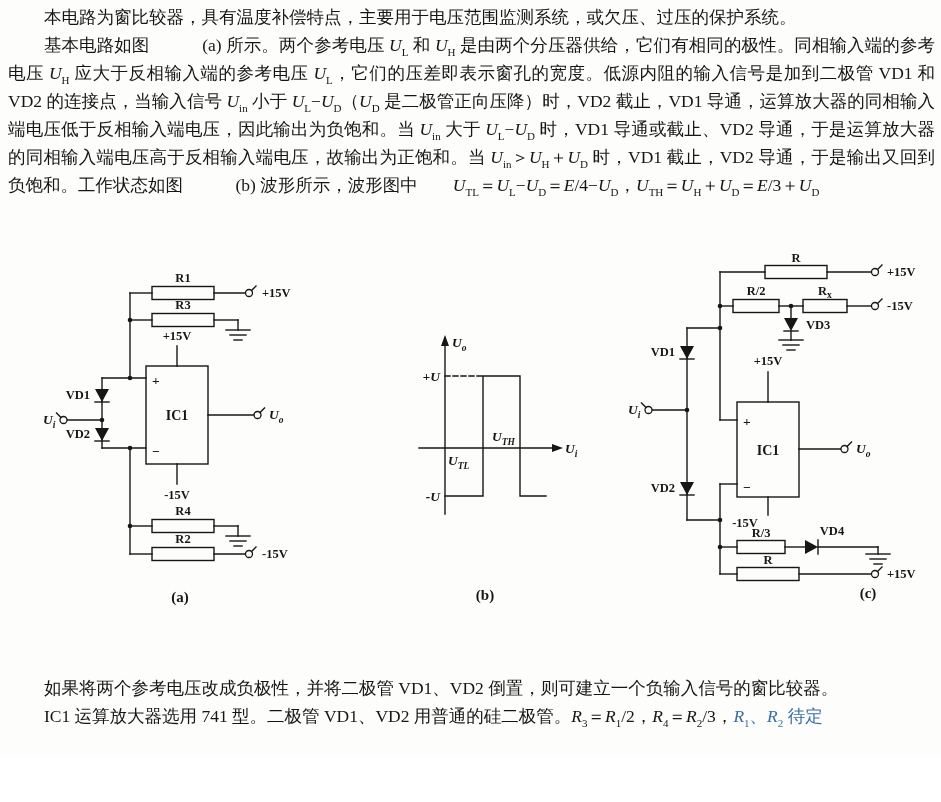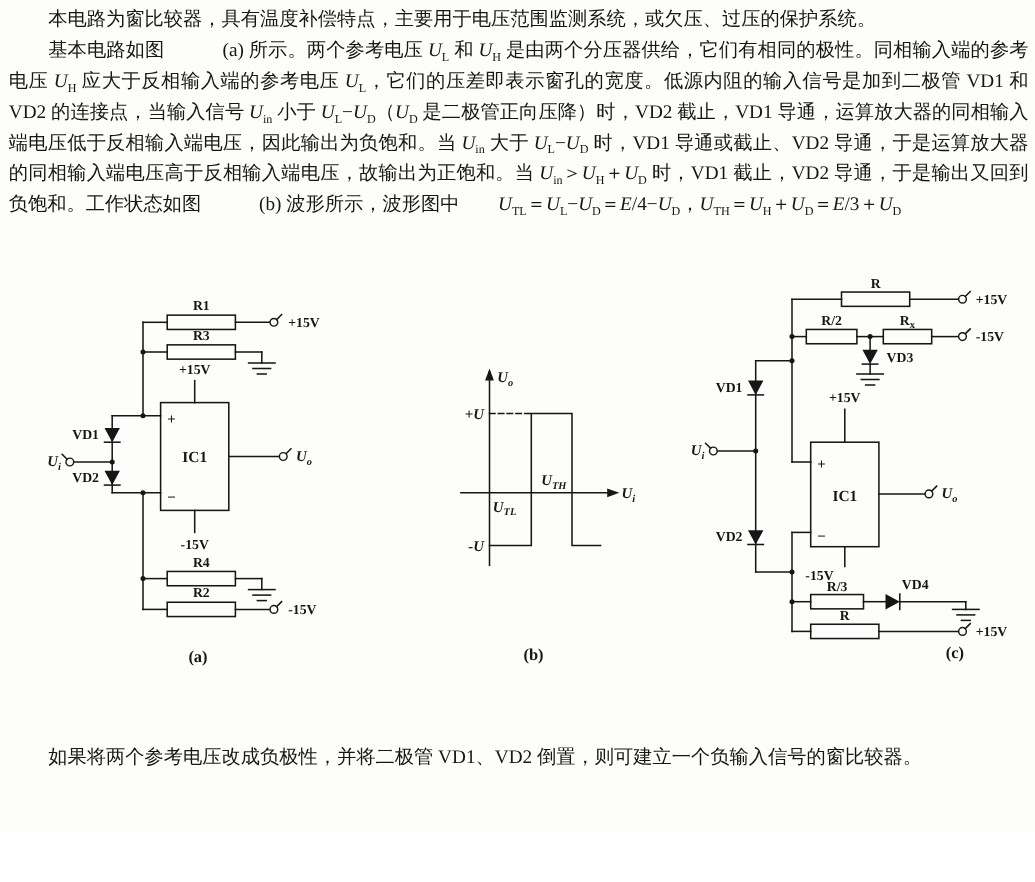--- a/index.html
+++ b/index.html
@@ -288,15 +288,16 @@
     <text class="clabel" x="207" y="283" text-anchor="middle">VD4</text>
     <text class="clabel" x="143" y="312" text-anchor="middle">R</text>
     <text class="clabel" x="262" y="326">+15V</text>
     <text class="mlabel" x="3" y="162"><tspan>U</tspan><tspan class="sub" dy="3.5">i</tspan></text>
     <text class="mlabel" x="231" y="201"><tspan>U</tspan><tspan class="sub" dy="3.5">o</tspan></text>
     <text class="caption" x="243" y="346" text-anchor="middle">(c)</text>
   </svg>
 
   <div id="bottom-text" class="textblock">
     <p>如果将两个参考电压改成负极性，并将二极管 VD1、VD2 倒置，则可建立一个负输入信号的窗比较器。</p>
+    <p>IC1 运算放大器选用 741 型。二极管 VD1、VD2 用普通的硅二极管。<i>R</i><sub>3</sub>＝<i>R</i><sub>1</sub>/2，<i>R</i><sub>4</sub>＝<i>R</i><sub>2</sub>/3，<span class="accent"><i>R</i><sub>1</sub>、<i>R</i><sub>2</sub> 待定</span></p>
   </div>
 
 </div>
 
 </body></html>

